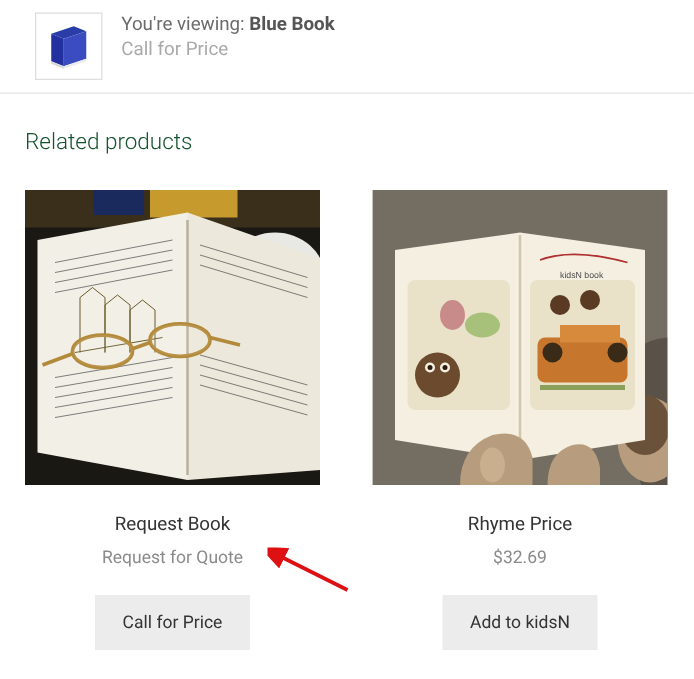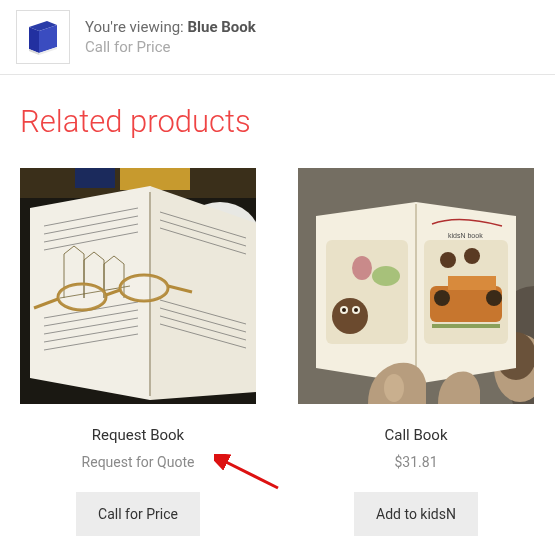--- a/index.html
+++ b/index.html
@@ -5,22 +5,22 @@
     * { margin: 0; padding: 0; box-sizing: border-box; }
     body {
       font-family: -apple-system, BlinkMacSystemFont, "Segoe UI", Roboto, Helvetica, Arial, sans-serif;
       background: #fff;
       color: #333;
       width: 555px;
       overflow: hidden;
     }
     .viewing-bar {
       display: flex;
-      align-items: center;
-      padding: 10px 16px;
+      align-items: flex-start;
+      padding: 10px 28px;
       border-bottom: 1px solid #e5e5e5;
       gap: 15px;
     }
     .thumb {
       width: 54px;
       height: 54px;
       border: 1px solid #ddd;
       display: flex;
       align-items: center;
       justify-content: center;
@@ -37,23 +37,23 @@
     }
     .viewing-text .line2 {
       font-size: 15px;
       color: #a9a9a9;
       margin-top: 2px;
     }
     .related-section {
       padding: 28px 20px 20px 20px;
     }
     .related-title {
-      font-size: 31px;
+      font-size: 18px;
       font-weight: 300;
-      color: #ef4444;
+      color: #14532d;
       margin-bottom: 28px;
     }
     .products {
       display: flex;
       gap: 42px;
       position: relative;
     }
     .product {
       width: 236px;
       text-align: center;
@@ -193,22 +193,22 @@
         <rect x="150" y="108" width="48" height="14" fill="#d88a3c"></rect>
         <circle cx="150" cy="92" r="8" fill="#5a3a22"></circle>
         <circle cx="174" cy="88" r="8" fill="#5a3a22"></circle>
         <rect x="134" y="156" width="68" height="4" fill="#8aa05a"></rect>
         <path d="M134 56 Q160 46 204 58" stroke="#b03030" stroke-width="1.4" fill="none"></path>
         <text x="150" y="70" font-family="sans-serif" font-size="7" fill="#4a4a4a">kidsN book</text>
         <path d="M70 236 Q70 206 96 196 Q122 190 128 214 L128 236 Z" fill="#b79d7e"></path>
         <ellipse cx="96" cy="220" rx="10" ry="14" fill="#c9af8e"></ellipse>
         <path d="M140 236 Q140 210 160 204 Q178 200 182 222 L182 236 Z" fill="#b79d7e"></path>
       </svg>
-      <div class="product-title">Call Book</div>
-      <div class="product-sub">$31.81</div>
+      <div class="product-title">Rhyme Price</div>
+      <div class="product-sub">$32.69</div>
       <button class="product-btn">Add to kidsN</button>
     </div>
 
     <svg class="arrow" width="70" height="40" viewBox="0 0 70 40">
       <defs>
         <marker id="ah" markerWidth="10" markerHeight="10" refX="2" refY="3" orient="auto">
           <path d="M0,0 L0,6 L8,3 Z" fill="#d11"></path>
         </marker>
       </defs>
       <line x1="64" y1="34" x2="8" y2="6" stroke="#d11" stroke-width="3" marker-end="url(#ah)"></line>

